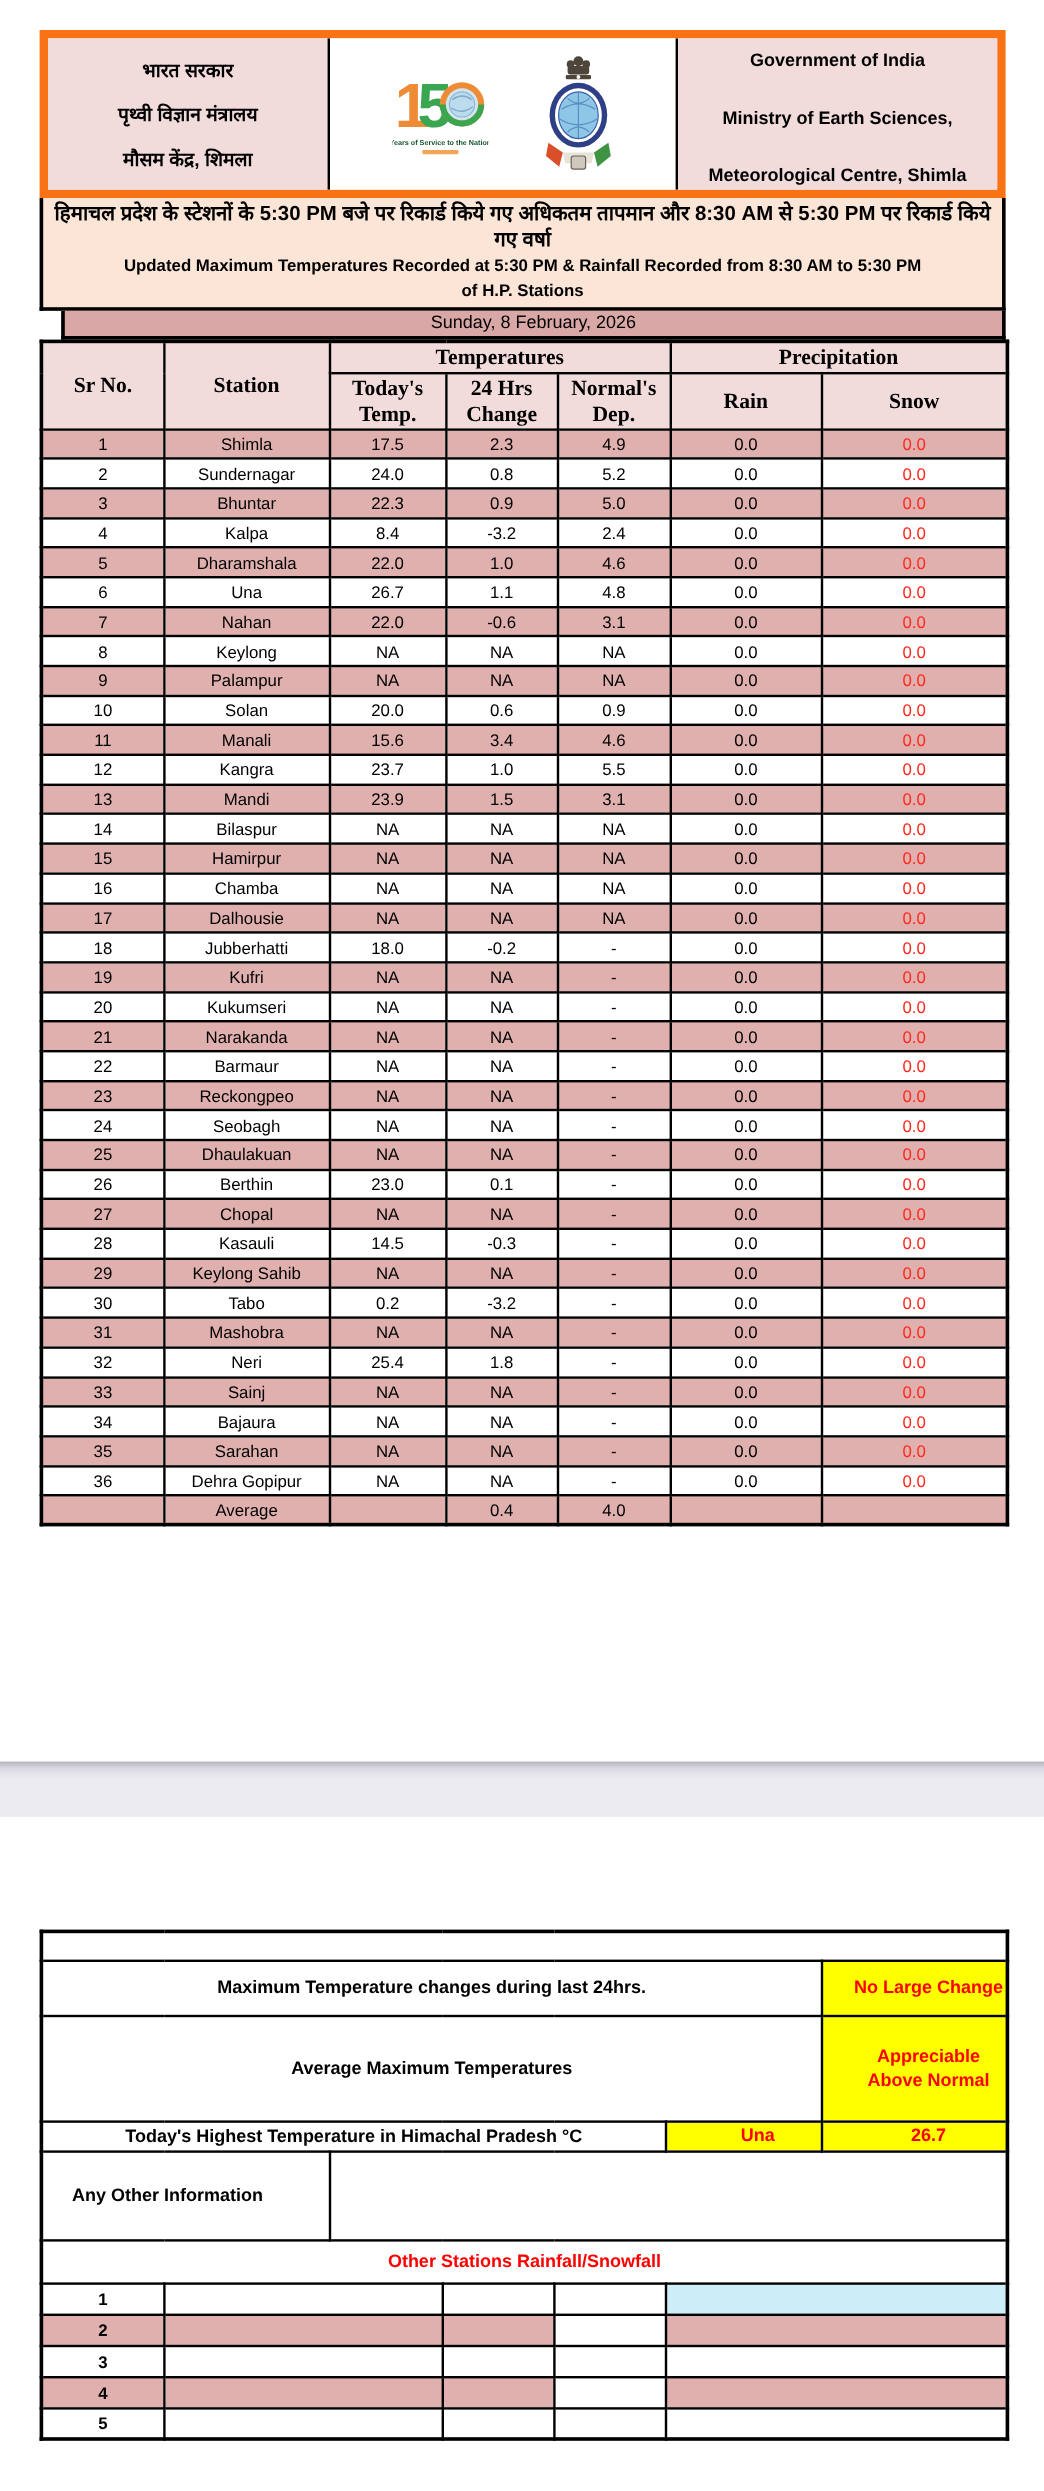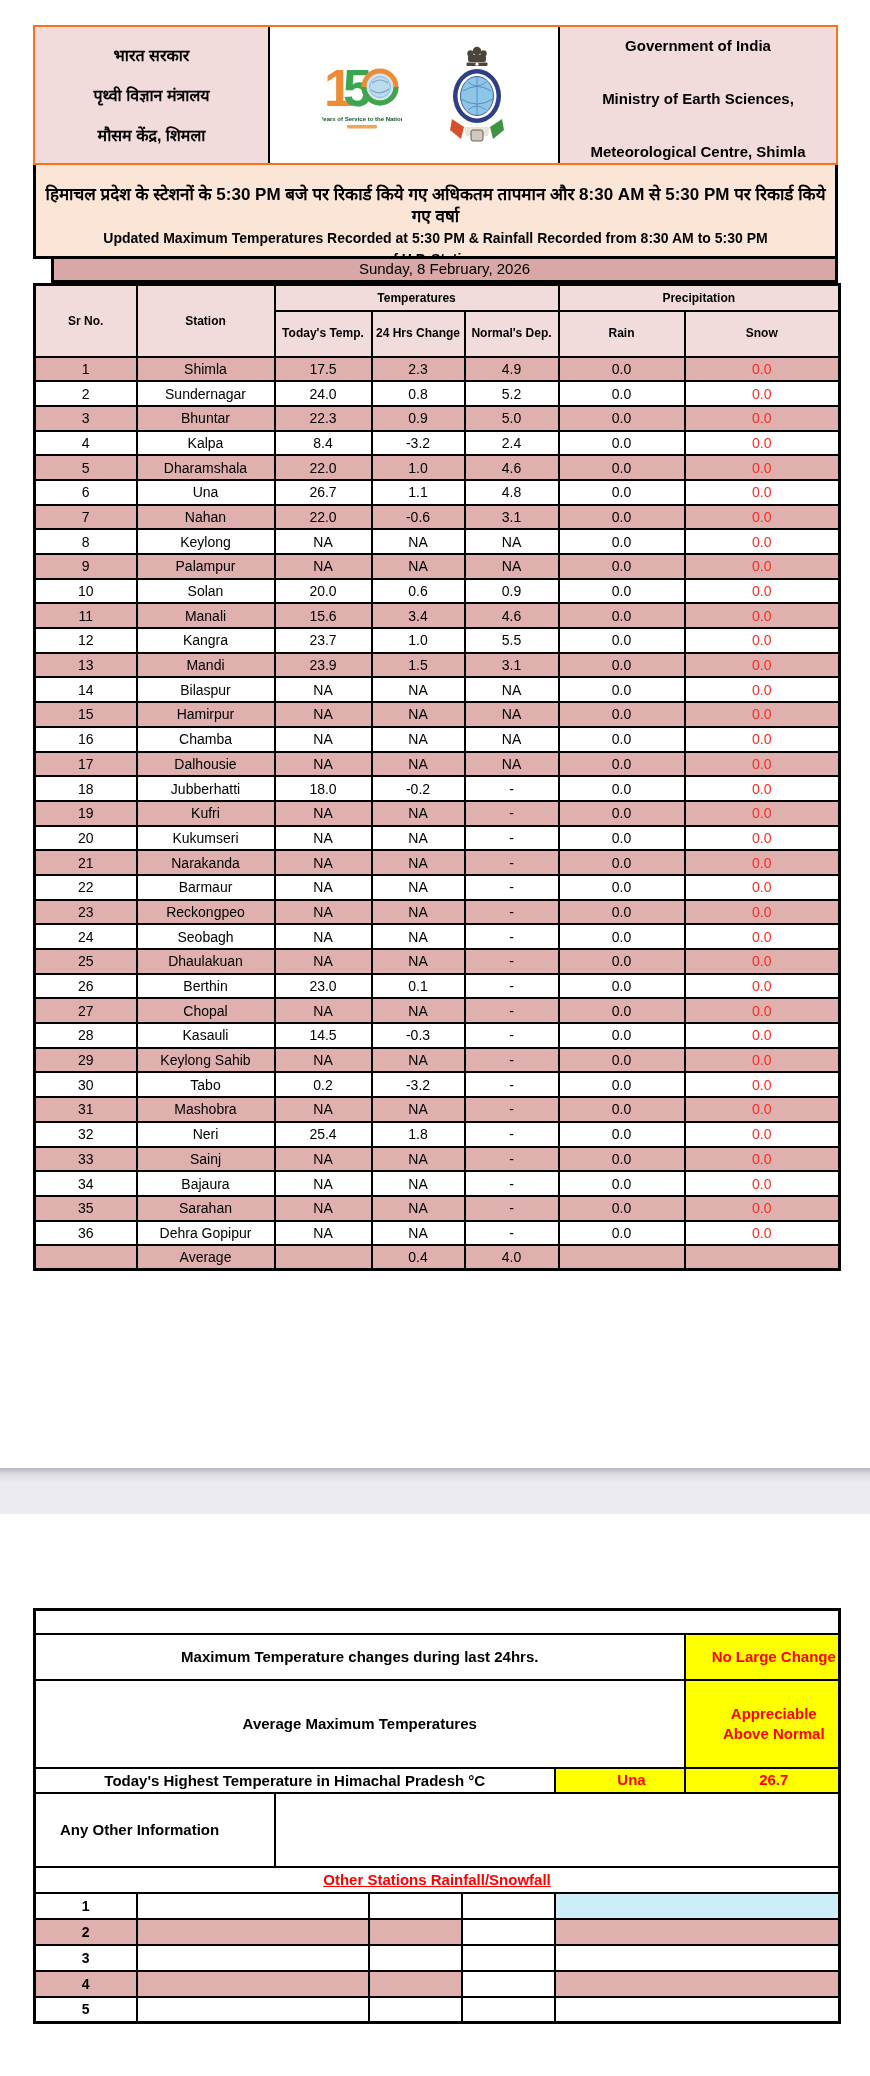--- a/index.html
+++ b/index.html
@@ -7,45 +7,45 @@
     --peach:#fbe5d6; --yellow:#ffff00; --red:#ff0000; --snow-red:#ff2a1f;
     --cell-blue:#cdeef8; --ink:#000000;
   }
   *{box-sizing:border-box;}
   body{margin:0;background:#ffffff;}
   .page{position:relative;width:870px;height:2076px;background:#fff;
         font-family:"Liberation Sans","DejaVu Sans",sans-serif;color:var(--ink);overflow:hidden;}
   .top-block{position:absolute;left:33px;top:25px;width:805px;}
 
   
-  .org-header{display:flex;height:140px;border:2px solid #f97316;background:#fff;}
+  .org-header{display:flex;height:140px;border:7px solid #f97316;background:#fff;}
   .org-left{width:235px;background:var(--rose-light);border-right:2px solid #000;
             display:flex;flex-direction:column;justify-content:space-around;
             text-align:center;font-weight:bold;font-size:16px;padding:8px 2px;}
   .org-center{width:290px;background:#fff;border-right:2px solid #000;
               display:flex;align-items:center;justify-content:space-evenly;padding:2px 6px;}
   .org-right{flex:1;background:var(--rose-light);display:flex;flex-direction:column;
              justify-content:space-between;text-align:center;font-weight:bold;
              font-size:15px;padding:10px 4px 3px;}
 
   
   .title-block{border:3px solid #000;border-top:0;background:var(--peach);
-               text-align:center;height:94px;overflow:hidden;padding:19px 4px;}
+               text-align:center;height:94px;overflow:hidden;padding:2px 4px;}
   .title-hi{font-weight:bold;font-size:17px;line-height:1.3;}
   .title-en{font-weight:bold;font-size:14px;line-height:1.5;}
   .date-bar{border:3px solid #000;border-top:0;background:var(--rose-date);
             text-align:center;font-size:15px;height:24px;line-height:20px;margin-left:18px;}
 
   
   table.grid{border-collapse:collapse;width:805px;table-layout:fixed;border:3px solid #000;}
   table.grid th,table.grid td{border:2px solid #000;text-align:center;vertical-align:middle;
                               padding:0 2px;overflow:hidden;}
 
   
-  .main-table th{background:var(--rose-light);font-weight:bold;font-size:12px;}
+  .main-table th{background:var(--rose-light);font-weight:bold;font-size:18px;font-family:Liberation Serif, serif;}
   .main-table .group-row th{height:26px;}
   .main-table .sub-row th{height:46px;line-height:1.25;}
   .main-table td{font-size:14px;}
   #main-rows td{height:24.7px;}
   #main-rows tr:nth-child(odd) td{background:var(--rose-mid);}
   .main-table td.c-snow{color:var(--snow-red);}
   tr.avg-row td{background:var(--rose-mid);height:25px;font-size:14px;}
 
   
   .page-break{position:absolute;left:0;top:1468px;width:870px;height:46px;
@@ -58,21 +58,21 @@
   .bt .red-title{color:var(--red);font-weight:bold;font-size:15px;}
   .bt .info-lbl{text-align:left;padding-left:24px;font-weight:bold;font-size:15px;}
   .bt .oshead{font-weight:bold;font-size:15px;}
   .bt .rain-head{font-family:"Liberation Serif","DejaVu Serif",serif;font-weight:bold;font-size:17px;}
   .hp-red{color:var(--red);} .hp-black{color:#000;}
   tr.r-empty td{height:24px;}
   tr.r-maxchange td{height:46px;}
   tr.r-avgmax td{height:88px;}
   tr.r-highest td{height:25px;font-size:14.5px;}
   tr.r-info td{height:74px;}
-  tr.r-ostitle td{height:26px;text-decoration:underline;}
+  tr.r-ostitle td{height:36px;}
   tr.r-oshead td{height:27px;}
   #other-rows td{height:26px;font-size:14px;}
   #other-rows tr.variant-pink td{background:var(--rose-mid);}
   #other-rows tr.variant-pink td.c2{background:#fff;}
   #other-rows tr.variant-blue-last td.c3{background:var(--cell-blue);}
   #other-rows td.c-sr{font-weight:bold;}
 </style>
 </head>
 <body>
 

